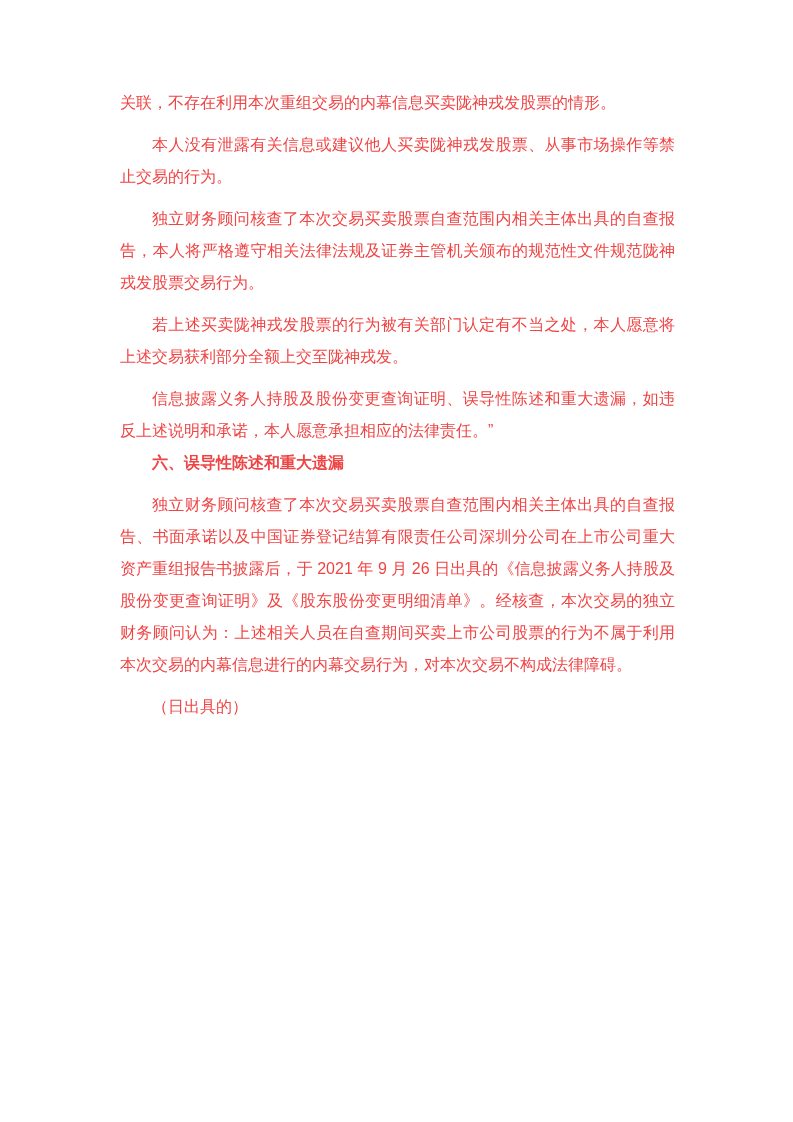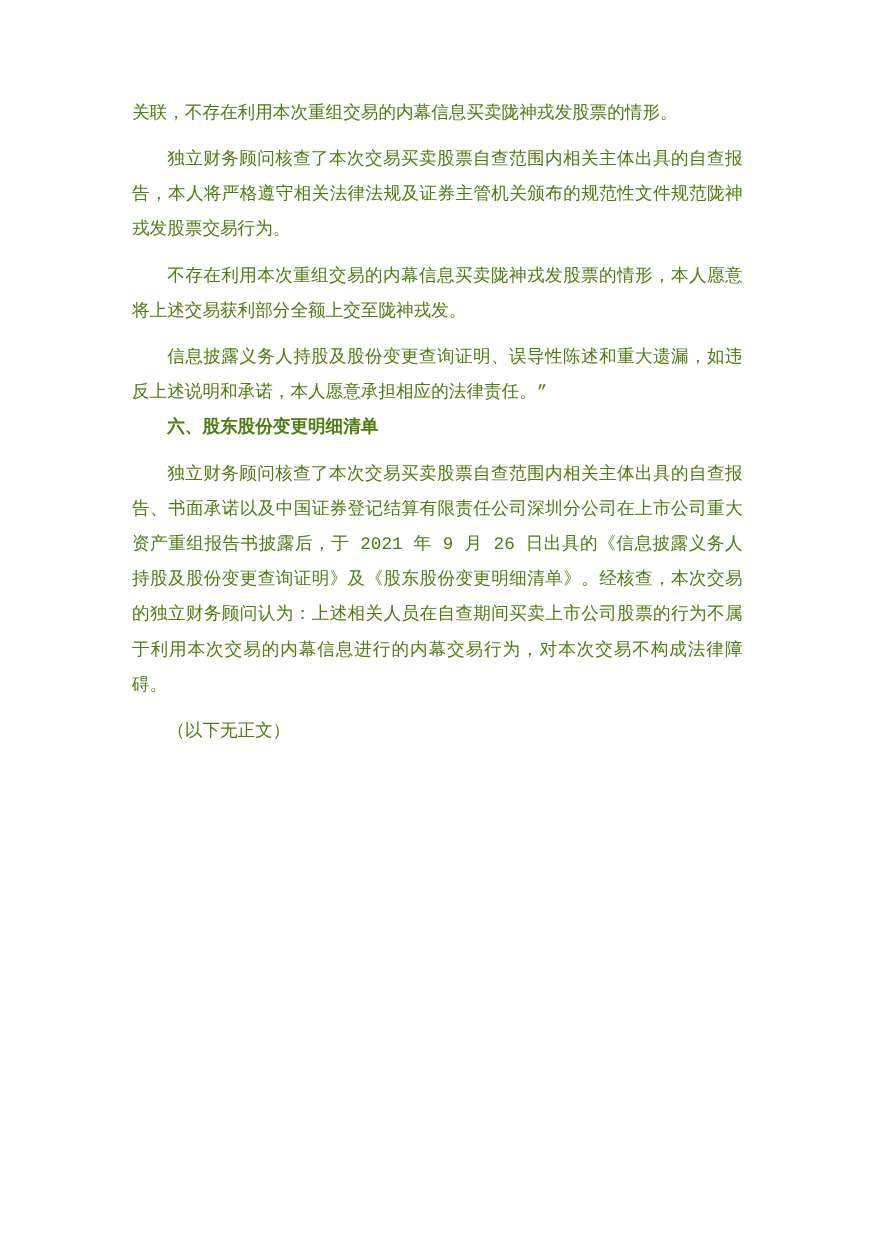--- a/index.html
+++ b/index.html
@@ -6,22 +6,22 @@
     margin: 0;
     padding: 0;
     background: #ffffff;
   }
   .page {
     position: relative;
     width: 793px;
     height: 1122px;
     background: #ffffff;
     overflow: hidden;
-    font-family: Liberation Mono, monospace;
-    color: #4d7c0f;
+    font-family: Liberation Sans, sans-serif;
+    color: #ef4444;
   }
   .content {
     position: absolute;
     top: 87px;
     left: 120px;
     width: 555px;
   }
   .content p,
   .content h2 {
     margin: 0 0 10px 0;
@@ -51,27 +51,28 @@
 </style>
 </head>
 <body>
 
 <div class="page">
   <div class="content">
 
     <p class="no-indent">关联，不存在利用本次重组交易的内幕信息买卖陇神戎发股票的情形。</p>
 
 
+    <p class="indent">本人没有泄露有关信息或建议他人买卖陇神戎发股票、从事市场操作等禁止交易的行为。</p>
 
     <p class="indent">独立财务顾问核查了本次交易买卖股票自查范围内相关主体出具的自查报告，本人将严格遵守相关法律法规及证券主管机关颁布的规范性文件规范陇神戎发股票交易行为。</p>
 
-    <p class="indent">不存在利用本次重组交易的内幕信息买卖陇神戎发股票的情形，本人愿意将上述交易获利部分全额上交至陇神戎发。</p>
+    <p class="indent">若上述买卖陇神戎发股票的行为被有关部门认定有不当之处，本人愿意将上述交易获利部分全额上交至陇神戎发。</p>
 
     <p class="indent tight">信息披露义务人持股及股份变更查询证明、误导性陈述和重大遗漏，如违反上述说明和承诺，本人愿意承担相应的法律责任。”</p>
 
-    <h2 class="indent">六、股东股份变更明细清单</h2>
+    <h2 class="indent">六、误导性陈述和重大遗漏</h2>
 
     <p class="indent">独立财务顾问核查了本次交易买卖股票自查范围内相关主体出具的自查报告、书面承诺以及中国证券登记结算有限责任公司深圳分公司在上市公司重大资产重组报告书披露后，于 2021 年 9 月 26 日出具的《信息披露义务人持股及股份变更查询证明》及《股东股份变更明细清单》。经核查，本次交易的独立财务顾问认为：上述相关人员在自查期间买卖上市公司股票的行为不属于利用本次交易的内幕信息进行的内幕交易行为，对本次交易不构成法律障碍。</p>
 
-    <p class="indent closing">（以下无正文）</p>
+    <p class="indent closing">（日出具的）</p>
 
   </div>
 </div>
 
 </body></html>

